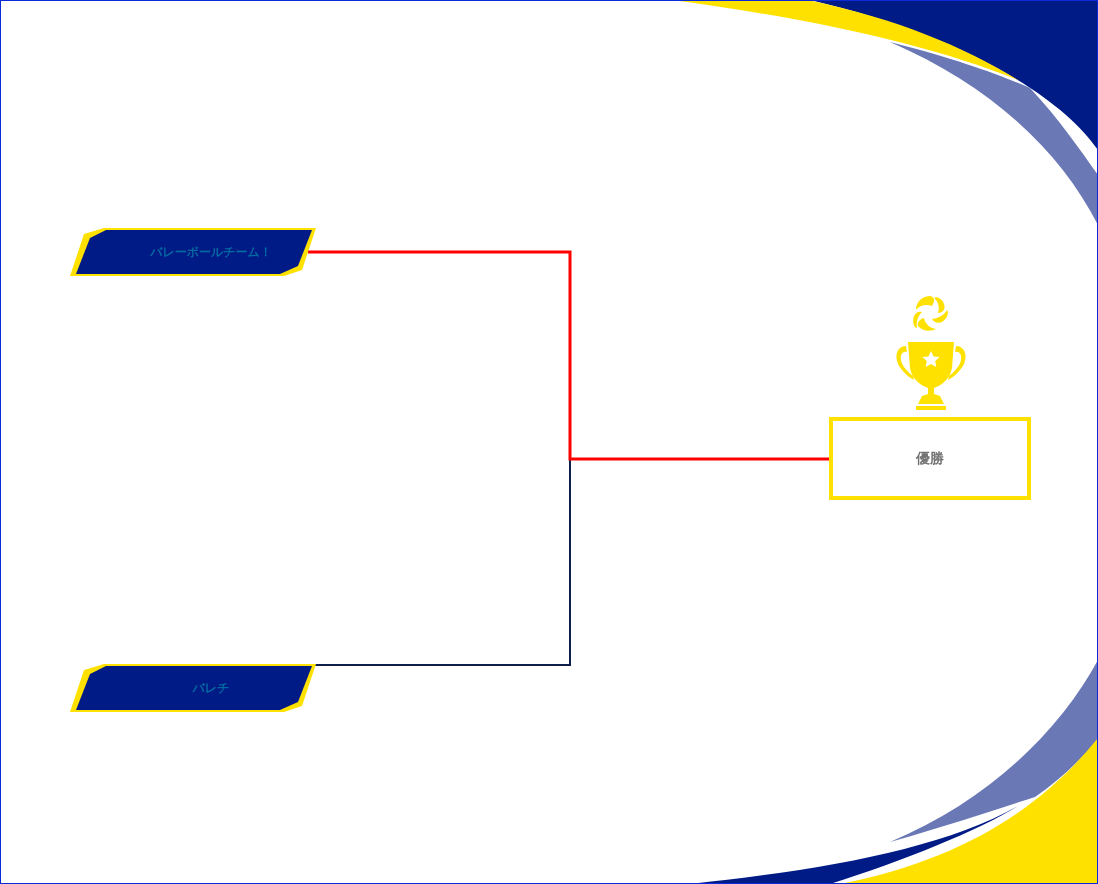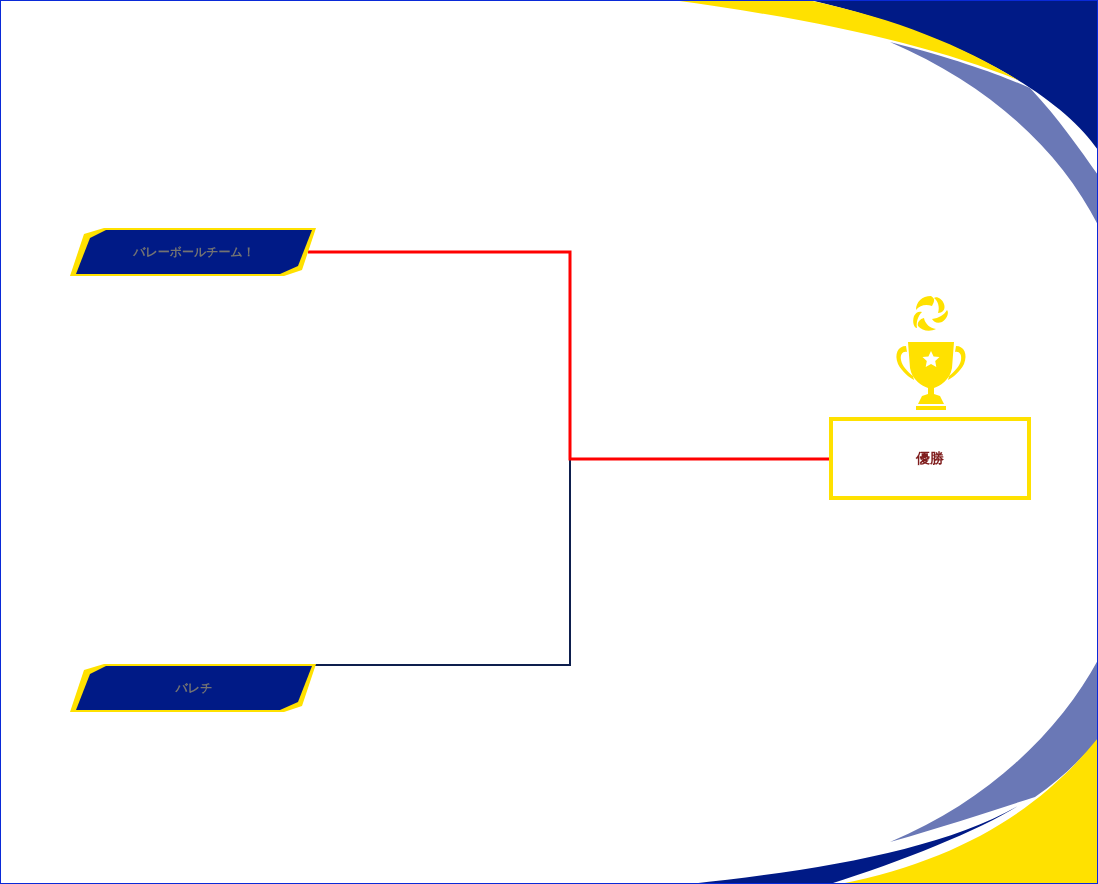--- a/index.html
+++ b/index.html
@@ -2,24 +2,24 @@
 <html><head>
 <meta charset="utf-8">
 <style>
   html, body { margin:0; padding:0; }
   body { width:1098px; height:884px; position:relative; overflow:hidden; background:#ffffff; font-family:"DejaVu Sans", sans-serif; }
   .frame { position:absolute; left:0; top:0; width:1096px; height:882px; border:1px solid #0a2ad8; box-sizing:content-box; pointer-events:none; z-index:5; }
   .deco { position:absolute; left:0; top:0; width:1098px; height:884px; z-index:0; }
   .lines { position:absolute; left:0; top:0; width:1098px; height:884px; z-index:1; }
   .team { position:absolute; width:246px; height:48px; z-index:2; }
   .team svg { position:absolute; left:0; top:0; }
-  .team-label { position:absolute; left:0; top:0; width:240px; height:48px; display:flex; align-items:center; justify-content:center; color:#737373; font-weight:bold; font-size:12px; padding-left:4px; }
+  .team-label { position:absolute; left:17px; top:0; width:240px; height:48px; display:flex; align-items:center; justify-content:center; color:#0369a1; font-weight:bold; font-size:12px; padding-left:4px; }
   .trophy { position:absolute; left:892px; top:294px; width:78px; height:118px; z-index:2; }
   .winner-box { position:absolute; left:829px; top:417px; width:202px; height:83px; box-sizing:border-box; border:4px solid #ffe100; display:flex; align-items:center; justify-content:center; z-index:2; background:#fff; }
-  .winner-label { color:#7f1d1d; font-weight:bold; font-size:14px; }
+  .winner-label { color:#737373; font-weight:bold; font-size:14px; }
 </style>
 </head>
 <body>
 
 <div class="frame"></div>
 
 <svg class="deco" viewBox="0 0 1098 884">
 
   <path d="M810,0 L1098,0 L1098,150 C1060,95 960,35 810,0 Z" fill="#001a86"></path>
 

